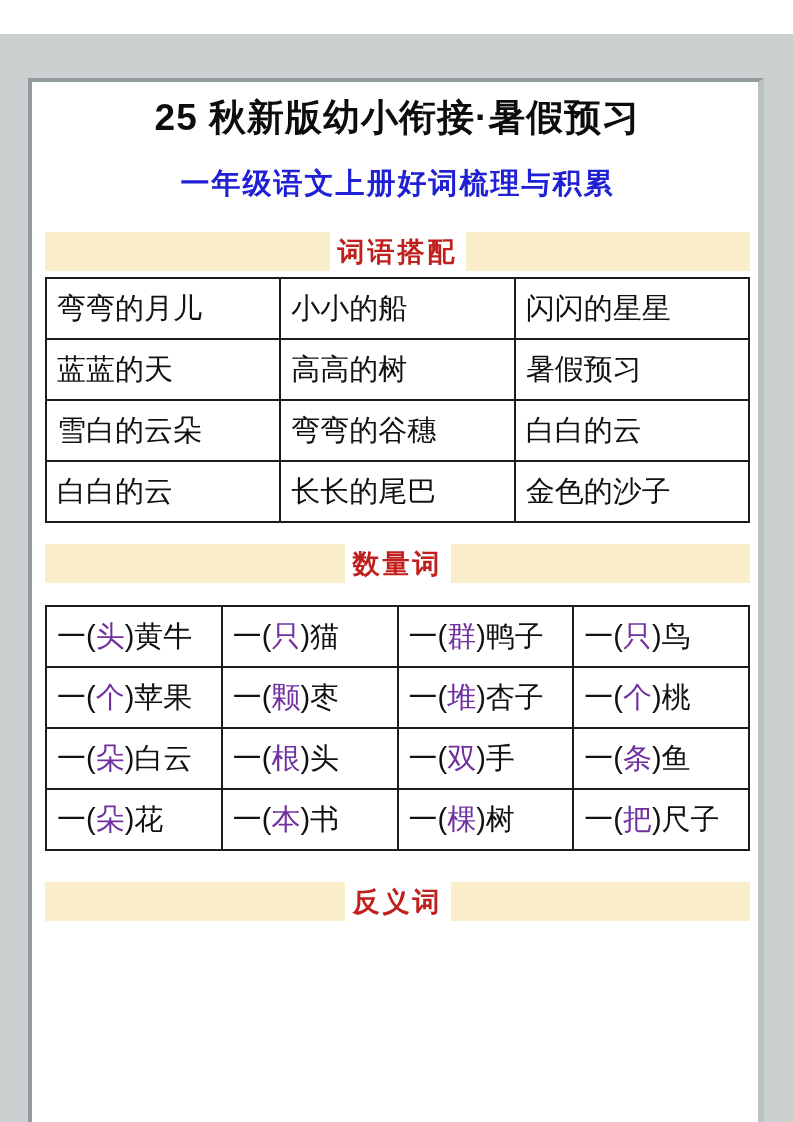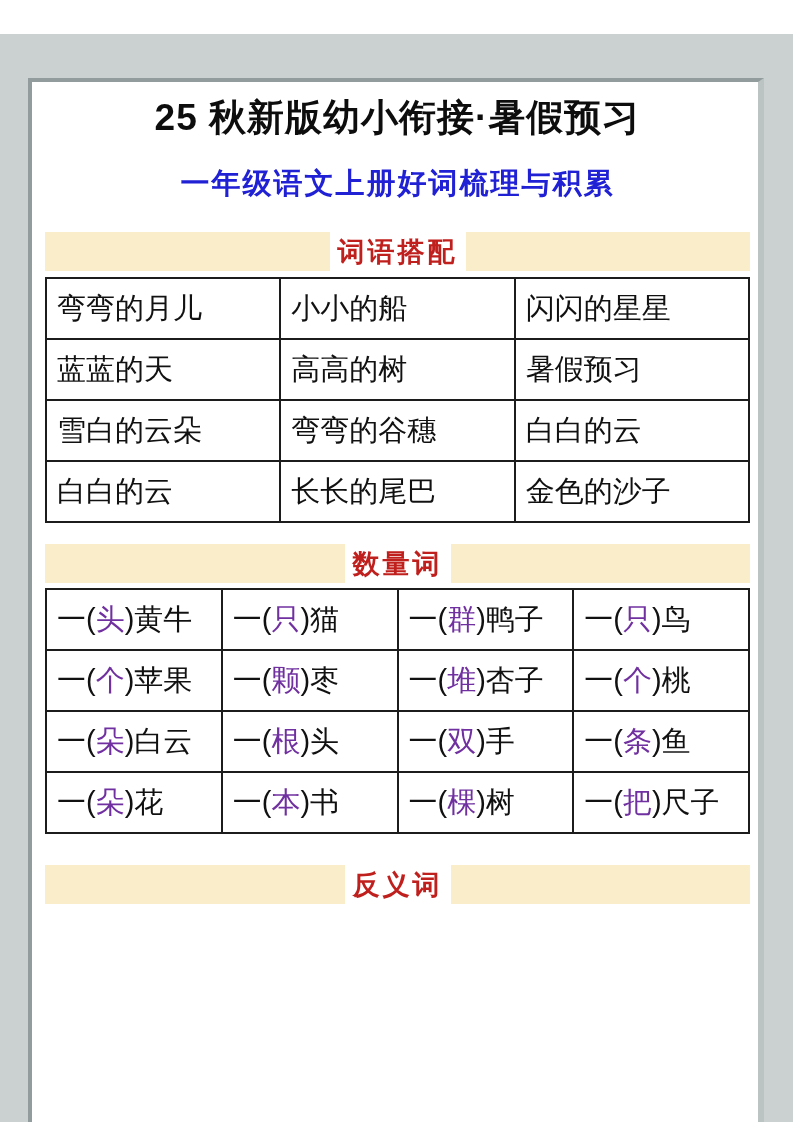--- a/index.html
+++ b/index.html
@@ -67,21 +67,21 @@
   td{
     border:2px solid #1c1c1c;
     height:59px;
     font-size:29px;
     color:#111111;
     padding:0 0 0 10px;
     white-space:nowrap;
     overflow:hidden;
   }
   .band-quantity{margin-top:21px;}
-  .band-quantity + table{margin-top:5px;border-radius:8px;}
+  .band-quantity + table{margin-top:22px;border-radius:8px;}
   .band-antonym{margin-top:31px;}
   .mw{color:#7030a0;}
 </style>
 </head>
 <body>
 
 <div class="backdrop"></div>
 
 <div class="page">
   <div class="content">

